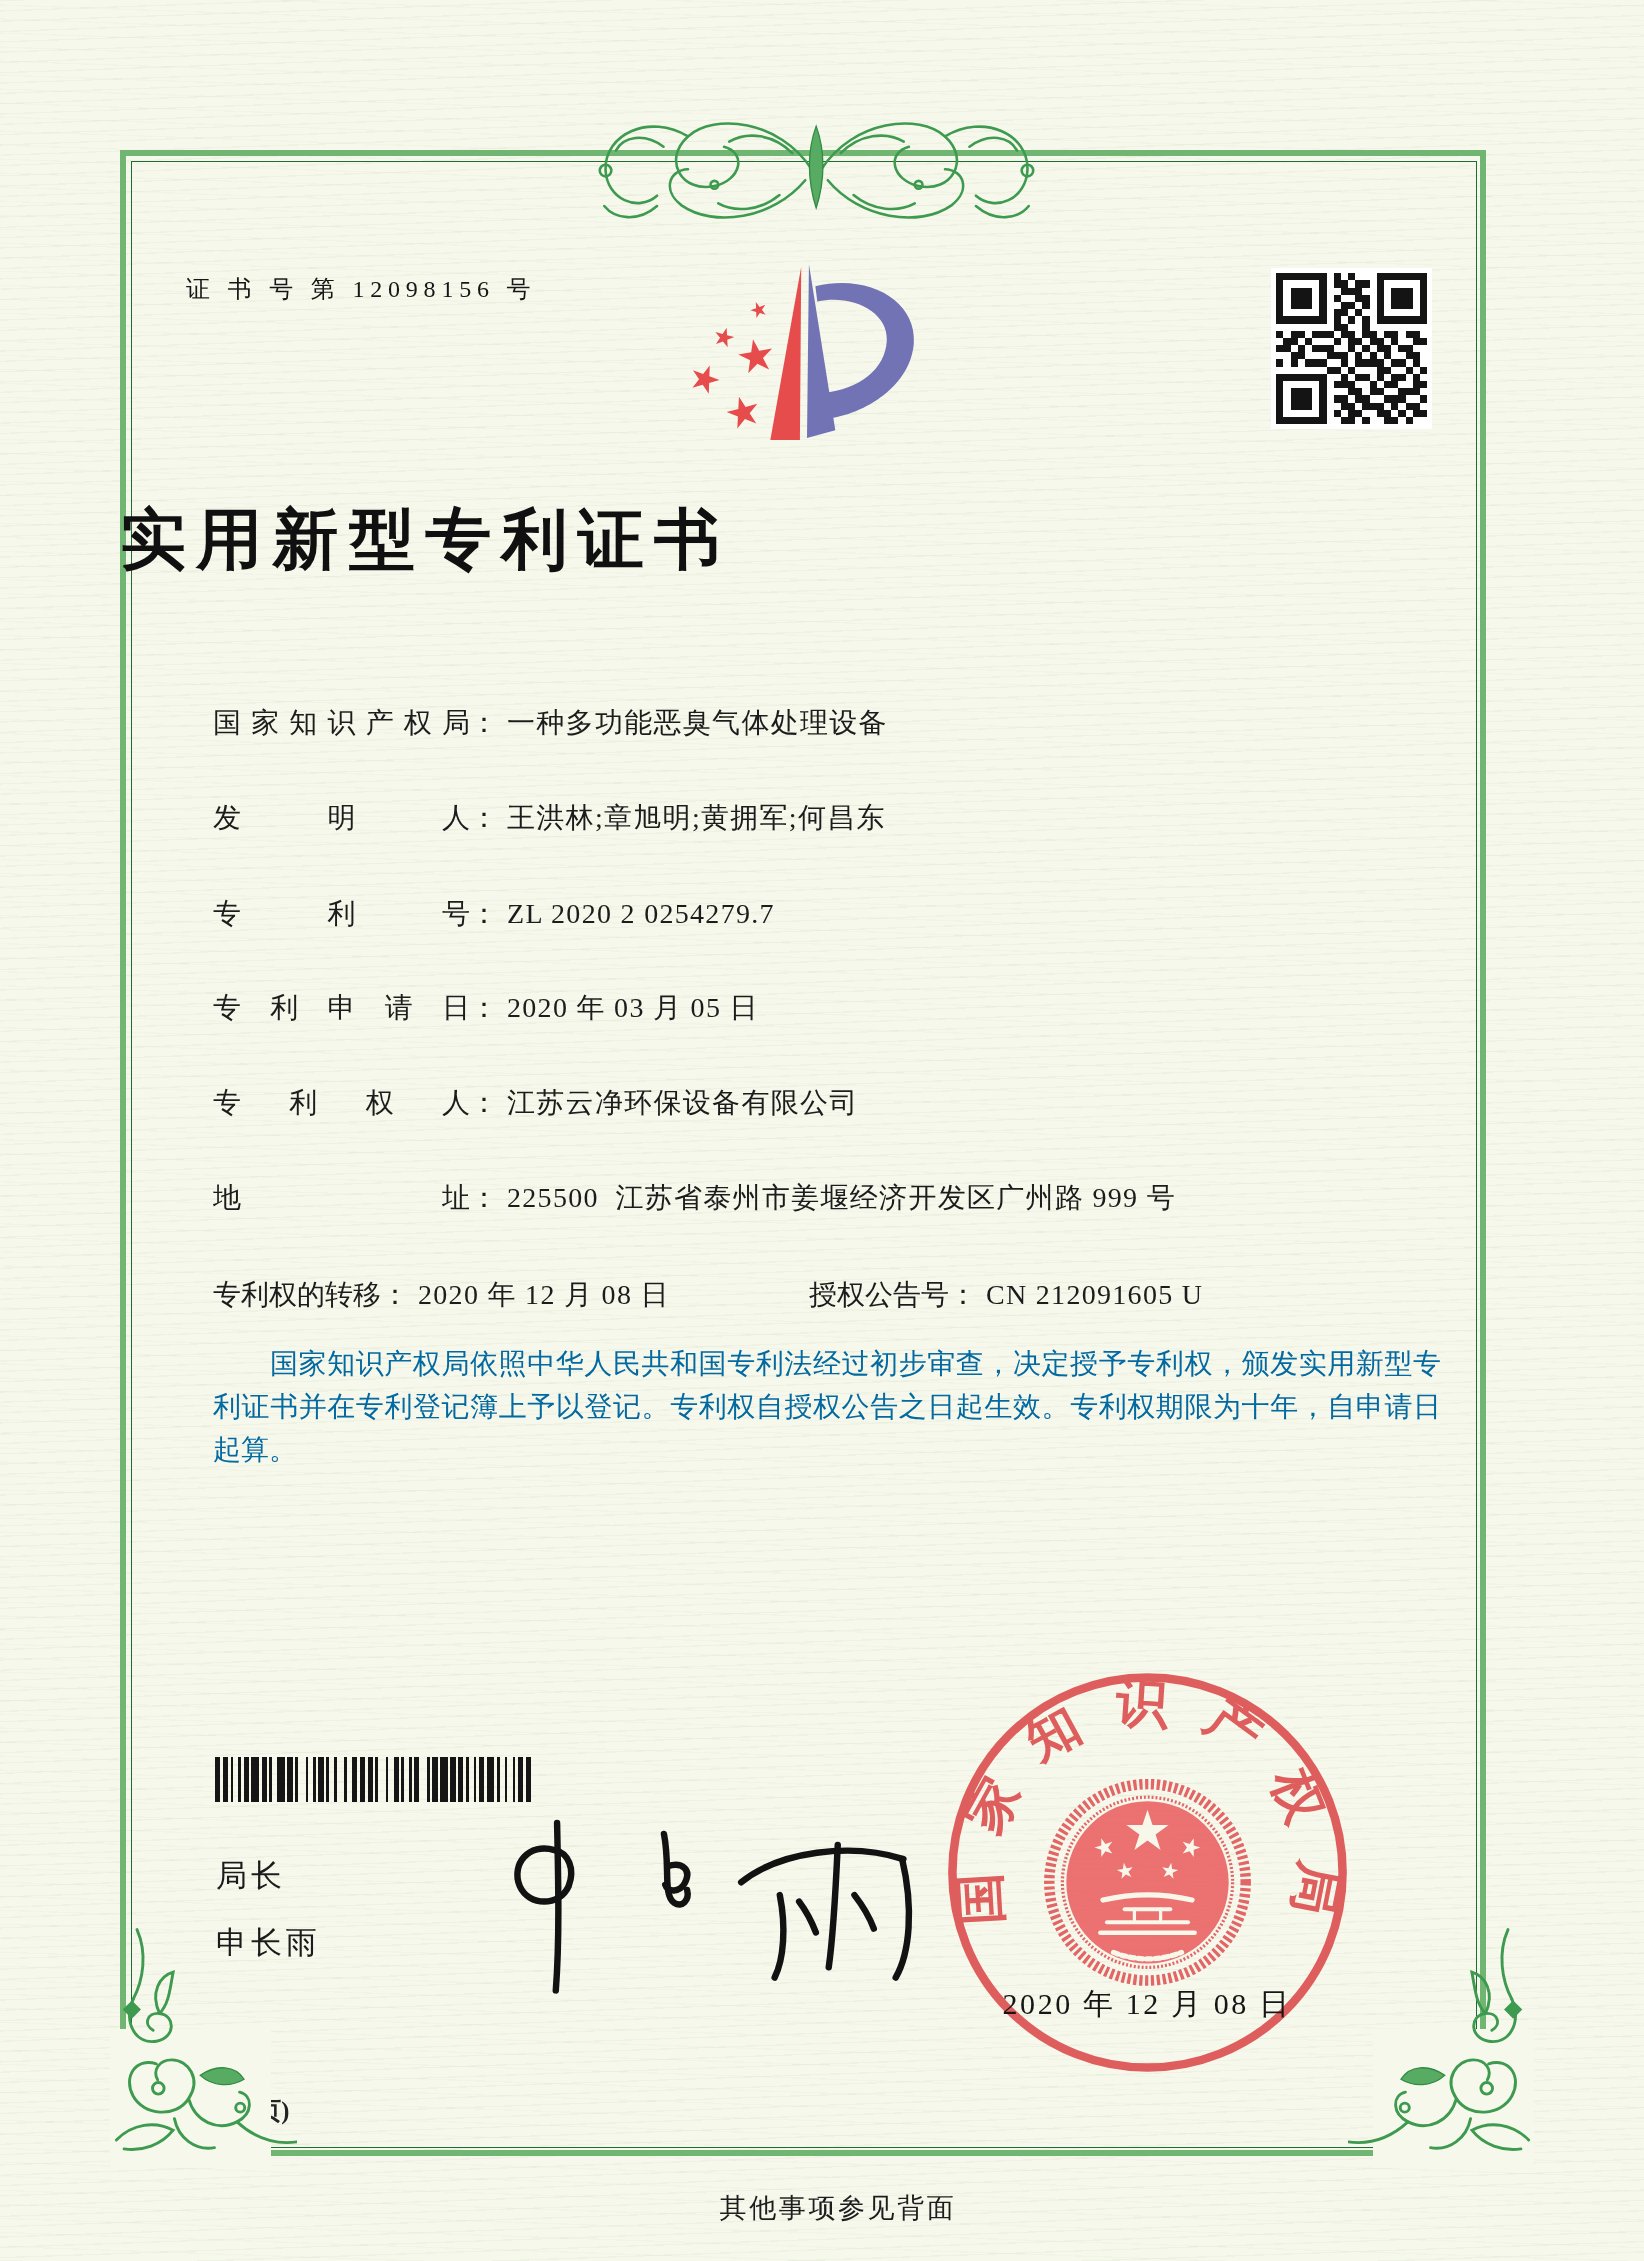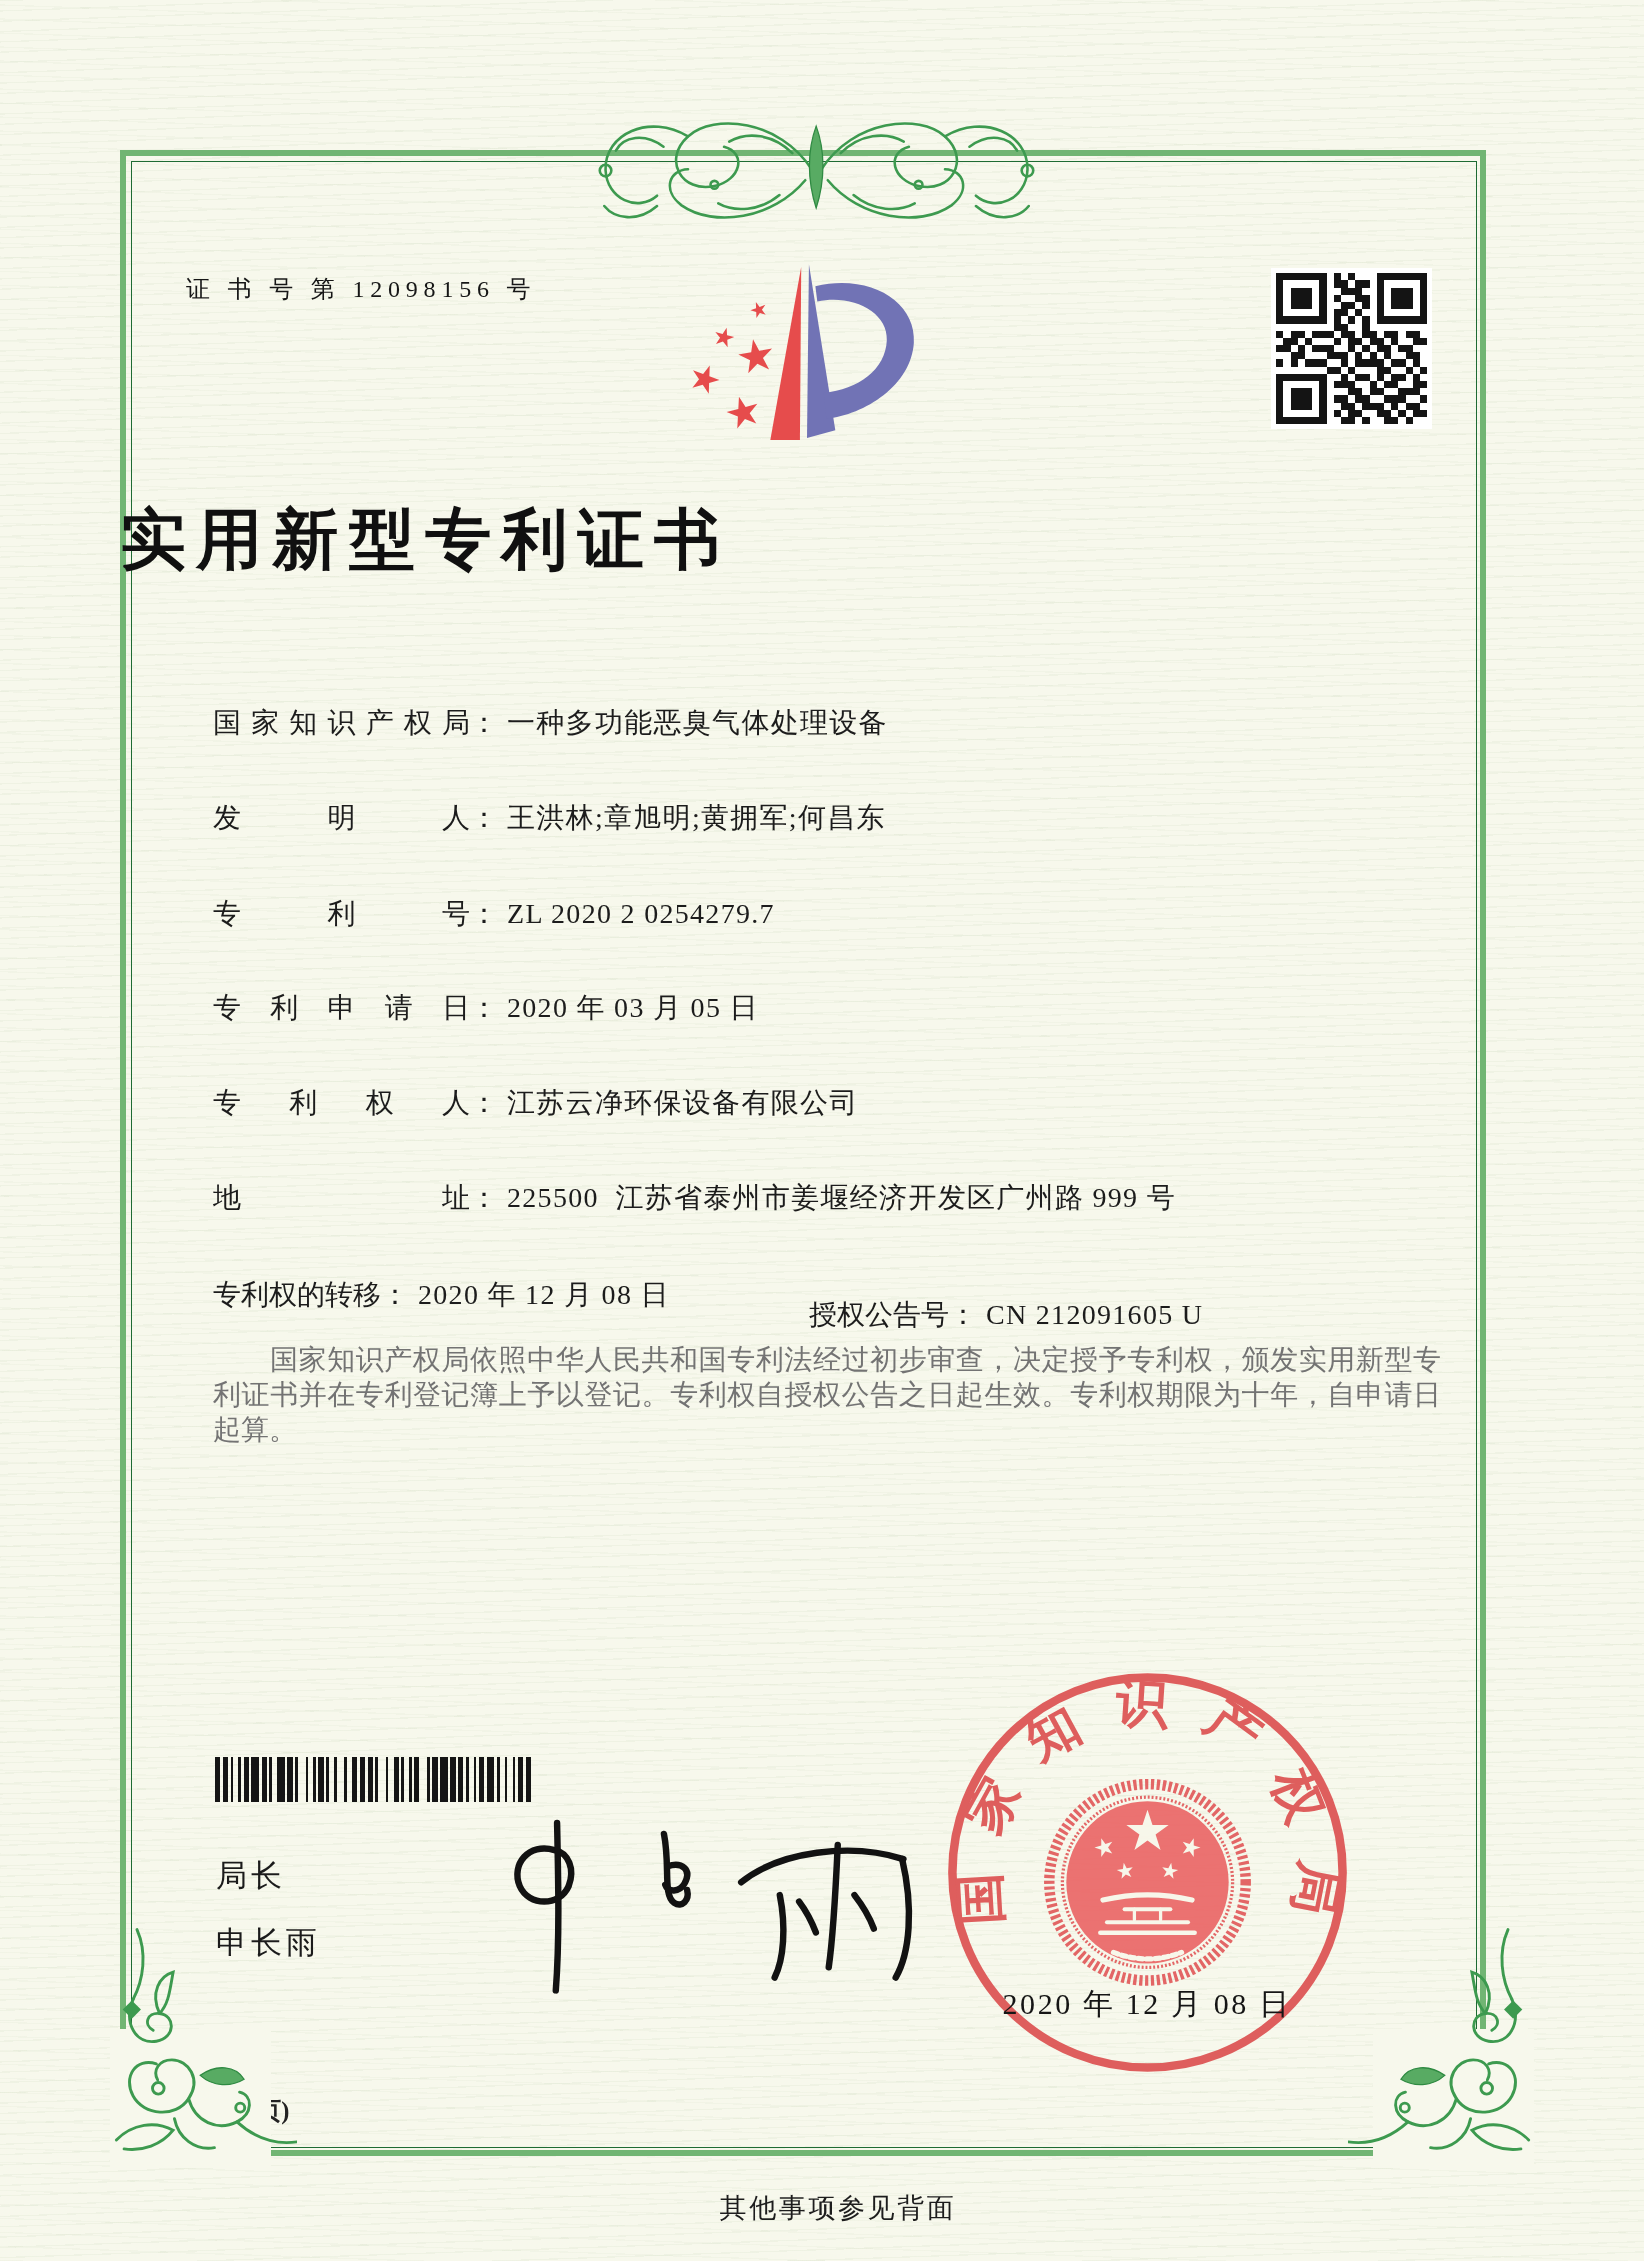--- a/index.html
+++ b/index.html
@@ -27,23 +27,23 @@
   .cert-no{left:186px;top:273px;font-size:24px;letter-spacing:5.8px;color:#161616;}
   .page-title{
     left:120px;top:495px;width:1367px;text-align:left;
     font-size:66px;font-weight:bold;letter-spacing:10.3px;color:#101010;
   }
   
   .row{position:absolute;left:213px;width:1238px;font-size:28px;color:#1c1c1c;white-space:nowrap;}
   .row .label{display:inline-block;width:257px;text-align:justify;text-align-last:justify;vertical-align:bottom;}
   .row .colon{display:inline-block;margin-right:9px;}
   .row .value{white-space:pre-wrap;letter-spacing:1.3px;}
-  .pair2{position:absolute;left:596px;top:0;margin-top:20px;}
+  .pair2{position:absolute;left:596px;top:0;}
   
-  .paras{left:213px;top:1342px;width:1228px;font-size:28px;line-height:35px;color:#737373;}
+  .paras{left:213px;top:1342px;width:1228px;font-size:28px;line-height:43px;color:#0369a1;}
   .paras p{margin:0 0 6.4px 0;text-indent:57px;text-align:justify;}
   
   .barcode{left:215px;top:1757px;width:401px;height:45px;display:flex;overflow:hidden;align-items:stretch;}
   .barcode .bar{background:#151515;flex:0 0 auto;}
   .barcode .space{background:transparent;flex:0 0 auto;}
   
   .qr{left:1271px;top:268px;background:#ffffff;padding:5.2px;}
   .qr-row{display:flex;}
   .qr-cell{flex:0 0 7.2px;width:7.2px;height:7.2px;}
   .qr-cell.on{background:#141414;}

